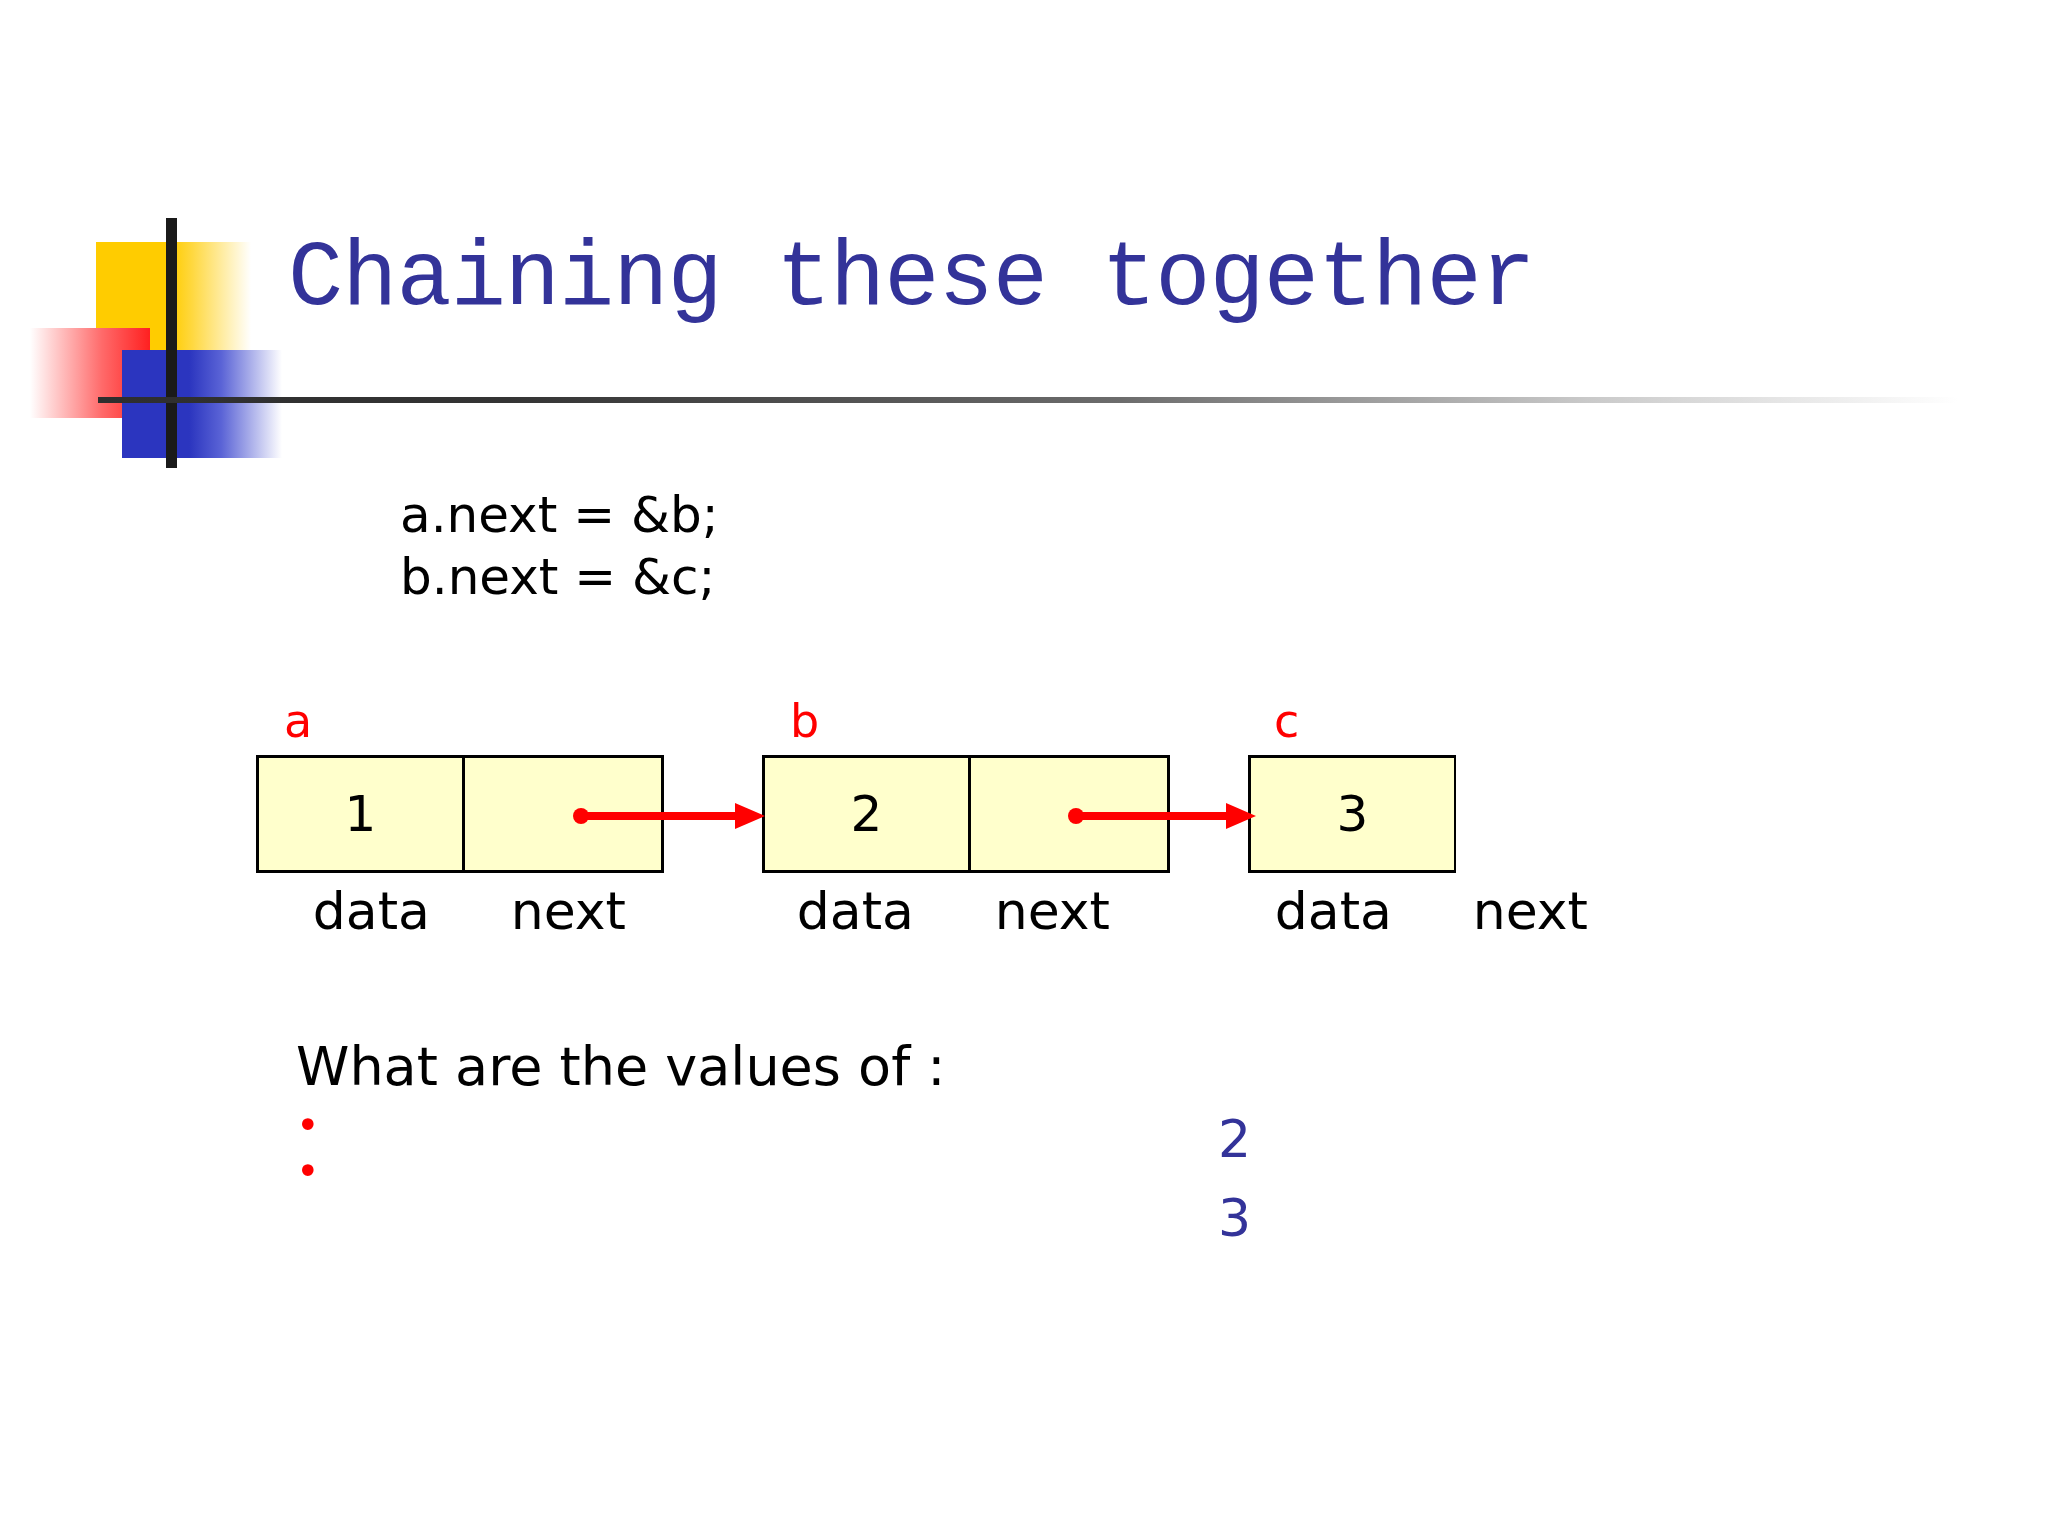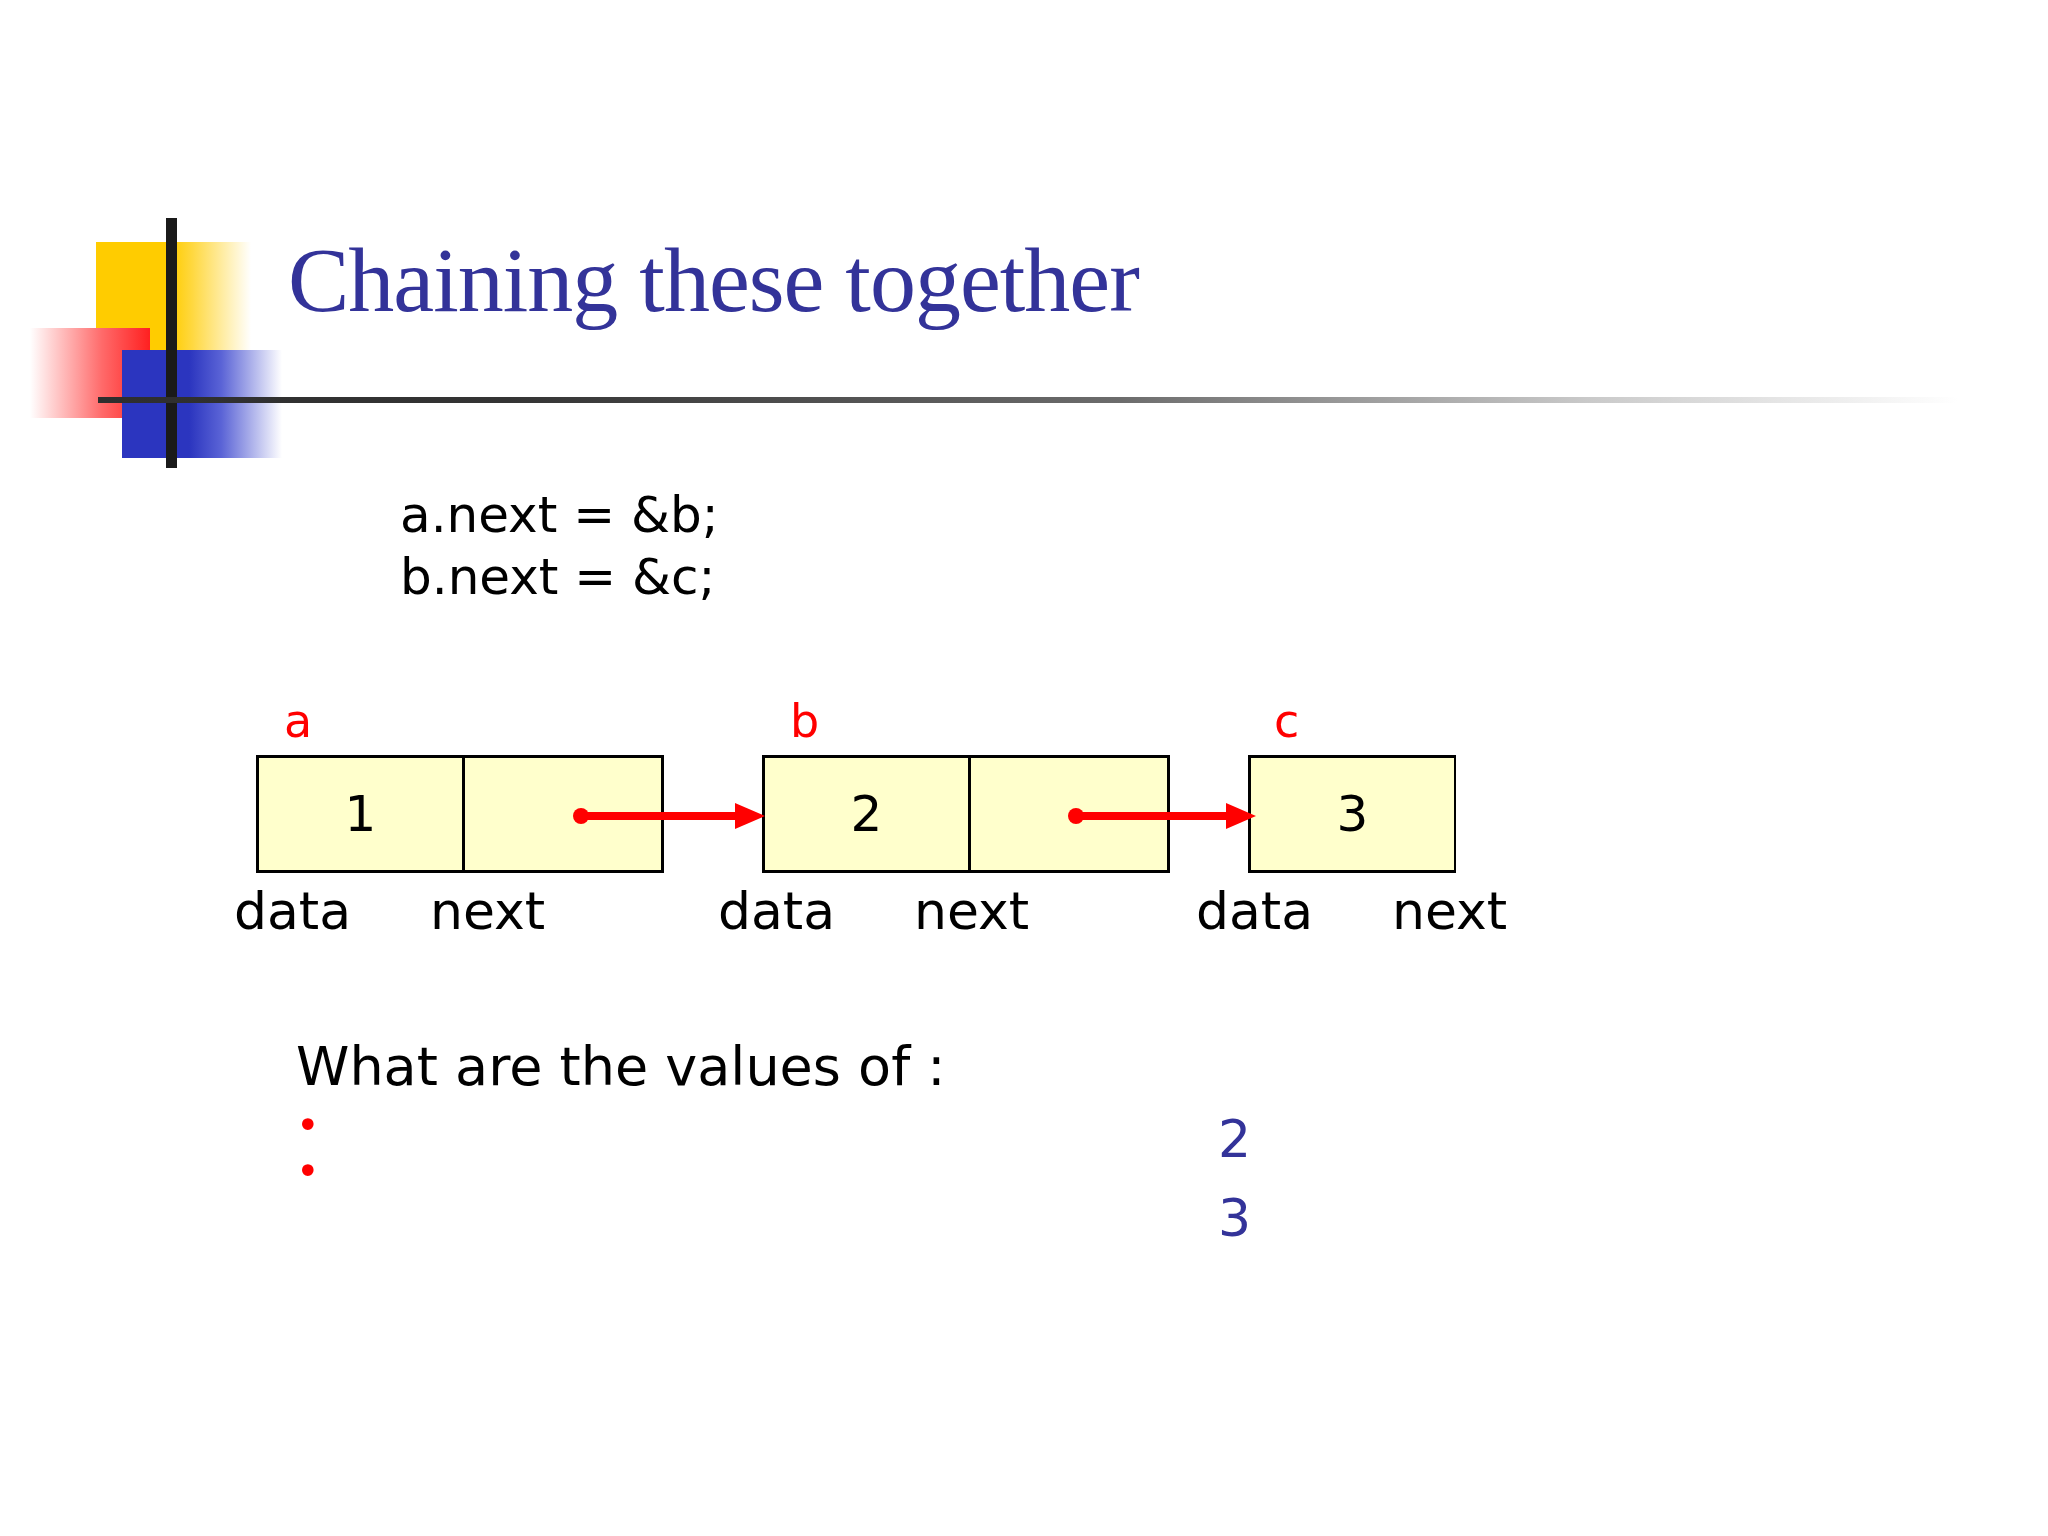--- a/index.html
+++ b/index.html
@@ -63,21 +63,21 @@
     left: 98px;
     top: 397px;
     width: 1860px;
     height: 6px;
     background: linear-gradient(to right, #2E2E2E 0%, #343434 22%, #6C6C6C 55%, #C9C9C9 80%, #FFFFFF 100%);
   }
   #page-title {
     position: absolute;
     left: 288px;
     top: 234px;
-    font-family: Liberation Serif, serif;
+    font-family: Liberation Mono, monospace;
     font-size: 92px;
     line-height: 1.0;
     color: #333399;
     white-space: nowrap;
     letter-spacing: -1px;
   }
 
   
   #code-block {
     position: absolute;
@@ -175,21 +175,21 @@
 
   .field-labels {
     position: absolute;
     top: 205px;
     display: flex;
     font-family: "DejaVu Sans", sans-serif;
     font-size: 52px;
     color: #000000;
     line-height: 1;
   }
-  .field-labels span { display: inline-block; text-align: left; }
+  .field-labels span { display: inline-block; text-align: right; }
   .field-labels .lbl-data { width: 196px; }
   .field-labels .lbl-next { width: 196px; }
   #labels-a { left: 234px; }
   #labels-b { left: 718px; }
   #labels-c { left: 1196px; }
 
   
   #question-block {
     position: absolute;
     left: 296px;

